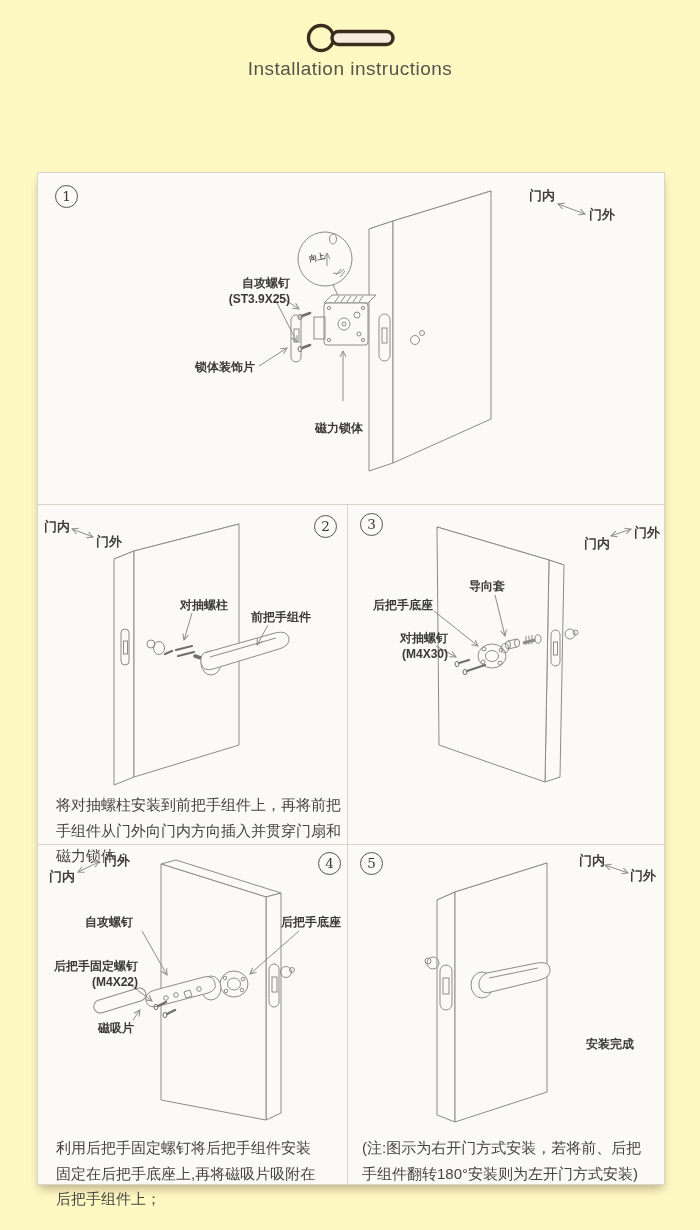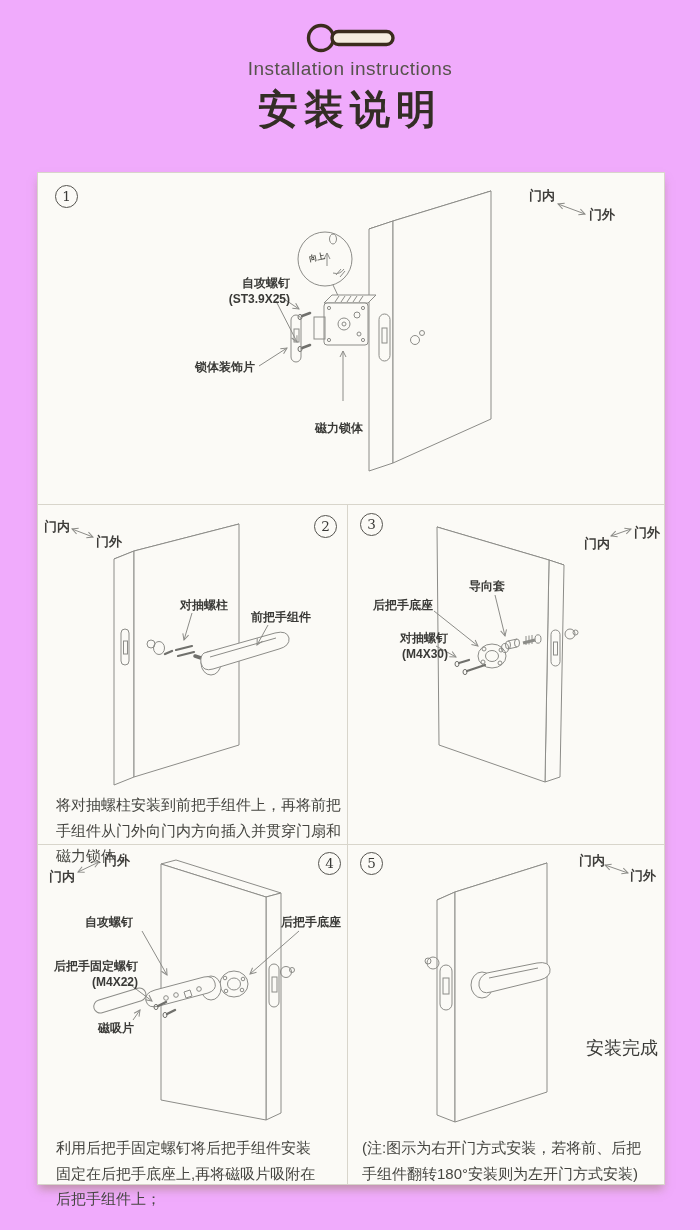--- a/index.html
+++ b/index.html
@@ -1,16 +1,16 @@
 <!DOCTYPE html>
 <html><head>
 <meta charset="utf-8">
 <style>
   html,body{margin:0;padding:0;background:#f5ecdf;}
-  .page{position:relative;width:700px;height:1230px;background:#f0abfc;overflow:hidden;
+  .page{position:relative;width:700px;height:1230px;background:#fef9c3;overflow:hidden;
         font-family:"Liberation Sans","DejaVu Sans",sans-serif;}
   .hdr-sub{position:absolute;left:0;top:58px;width:700px;text-align:center;
            font-size:19px;color:#56534c;letter-spacing:.5px;}
   .hdr-title{position:absolute;left:0;top:82px;width:700px;text-align:center;
              font-size:40px;font-weight:700;color:#332d25;letter-spacing:6px;}
   .keyicon{position:absolute;left:295px;top:13px;}
   .board{position:absolute;left:37px;top:172px;width:626px;height:1011px;
          background:#fbfaf6;border:1px solid #d8d5cb;
          box-shadow:0 6px 9px -2px rgba(148,124,96,.55);}
   .div-line{position:absolute;background:#d8d5cb;}
@@ -26,35 +26,34 @@
   .panel svg.art{position:absolute;left:0;top:0;}
   .num{position:absolute;width:21px;height:21px;border:1.4px solid #55544f;border-radius:50%;
        color:#3a3a37;font-family:"DejaVu Serif",serif;font-size:13.5px;line-height:21px;
        text-align:center;background:transparent;}
   .dir{position:absolute;font-size:13px;font-weight:700;color:#3e3d3a;white-space:nowrap;text-align:center;}
   .lbl{position:absolute;font-size:12px;font-weight:700;color:#3a3a37;white-space:nowrap;line-height:1.3;}
   .lbl-c{text-align:right;}
   .lbl-c span{display:block;}
   .cap{position:absolute;font-size:15px;color:#454540;line-height:1.7;}
   .cap1{font-size:14px;line-height:1.65;}
-  .done{position:absolute;font-size:18px;font-weight:400;color:#3a3a37;white-space:nowrap;}
+  .done{position:absolute;font-size:12px;font-weight:700;color:#3a3a37;white-space:nowrap;}
   .upmark{position:absolute;font-size:8px;font-weight:700;color:#51514b;
           transform:rotate(-12deg);white-space:nowrap;}
 </style>
 </head>
 <body>
 
 <div class="page">
 
   <svg class="keyicon" width="110" height="48" viewBox="0 0 110 48">
     <circle cx="26" cy="25" r="12.5" fill="none" stroke="#3b2c1d" stroke-width="3.4"></circle>
     <rect x="37" y="18.5" width="61" height="13" rx="6.5" fill="#f5ecdf" stroke="#3b2c1d" stroke-width="3.4"></rect>
   </svg>
   <div class="hdr-sub">Installation instructions</div>
-  <div class="hdr-title">安装说明</div>
 
   <div class="board">
     <div class="div-line dh1"></div>
     <div class="div-line dh2"></div>
     <div class="div-line dv"></div>
 
     <div class="panel p1">
       <svg class="art" width="626" height="331" viewBox="0 0 626 331">
         <defs>
           <marker id="ah" markerWidth="9" markerHeight="9" refX="7" refY="4" orient="auto-start-reverse">

